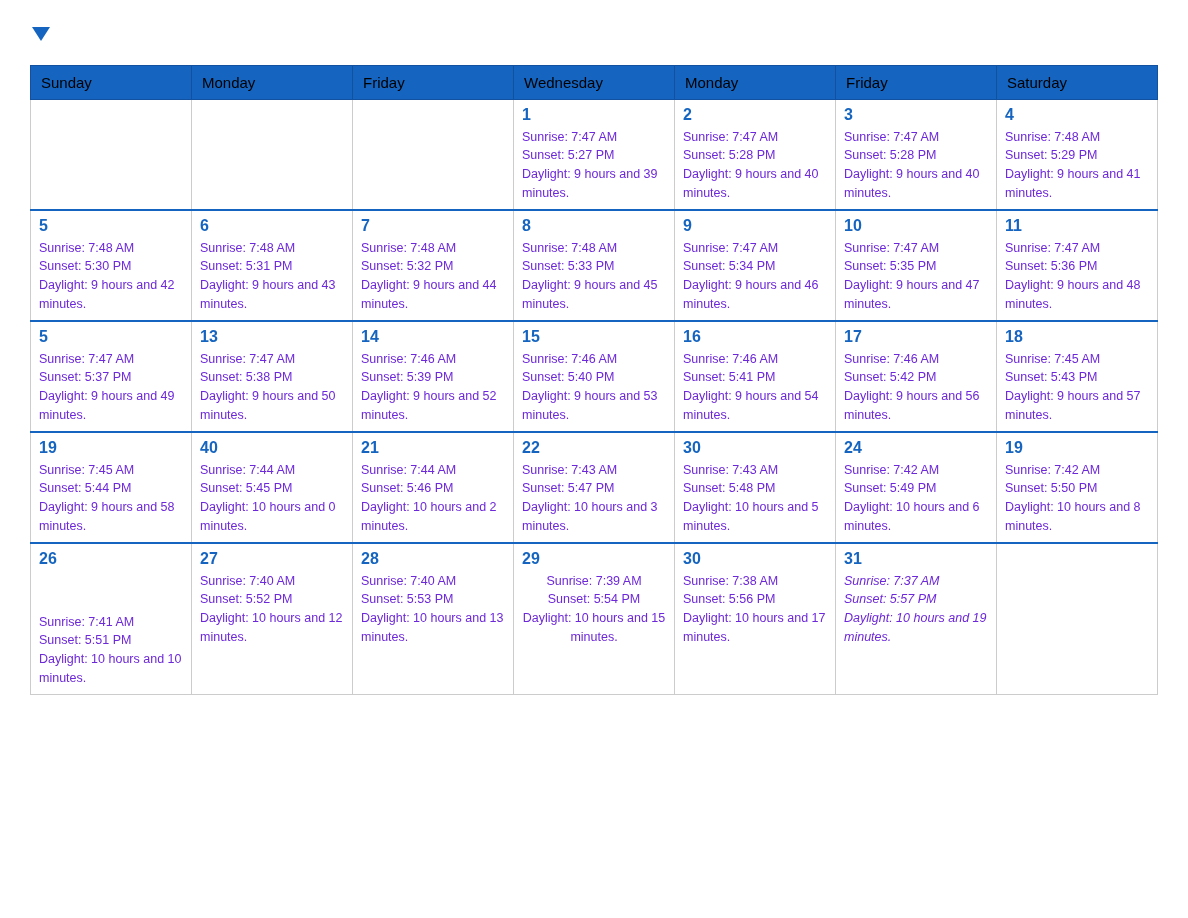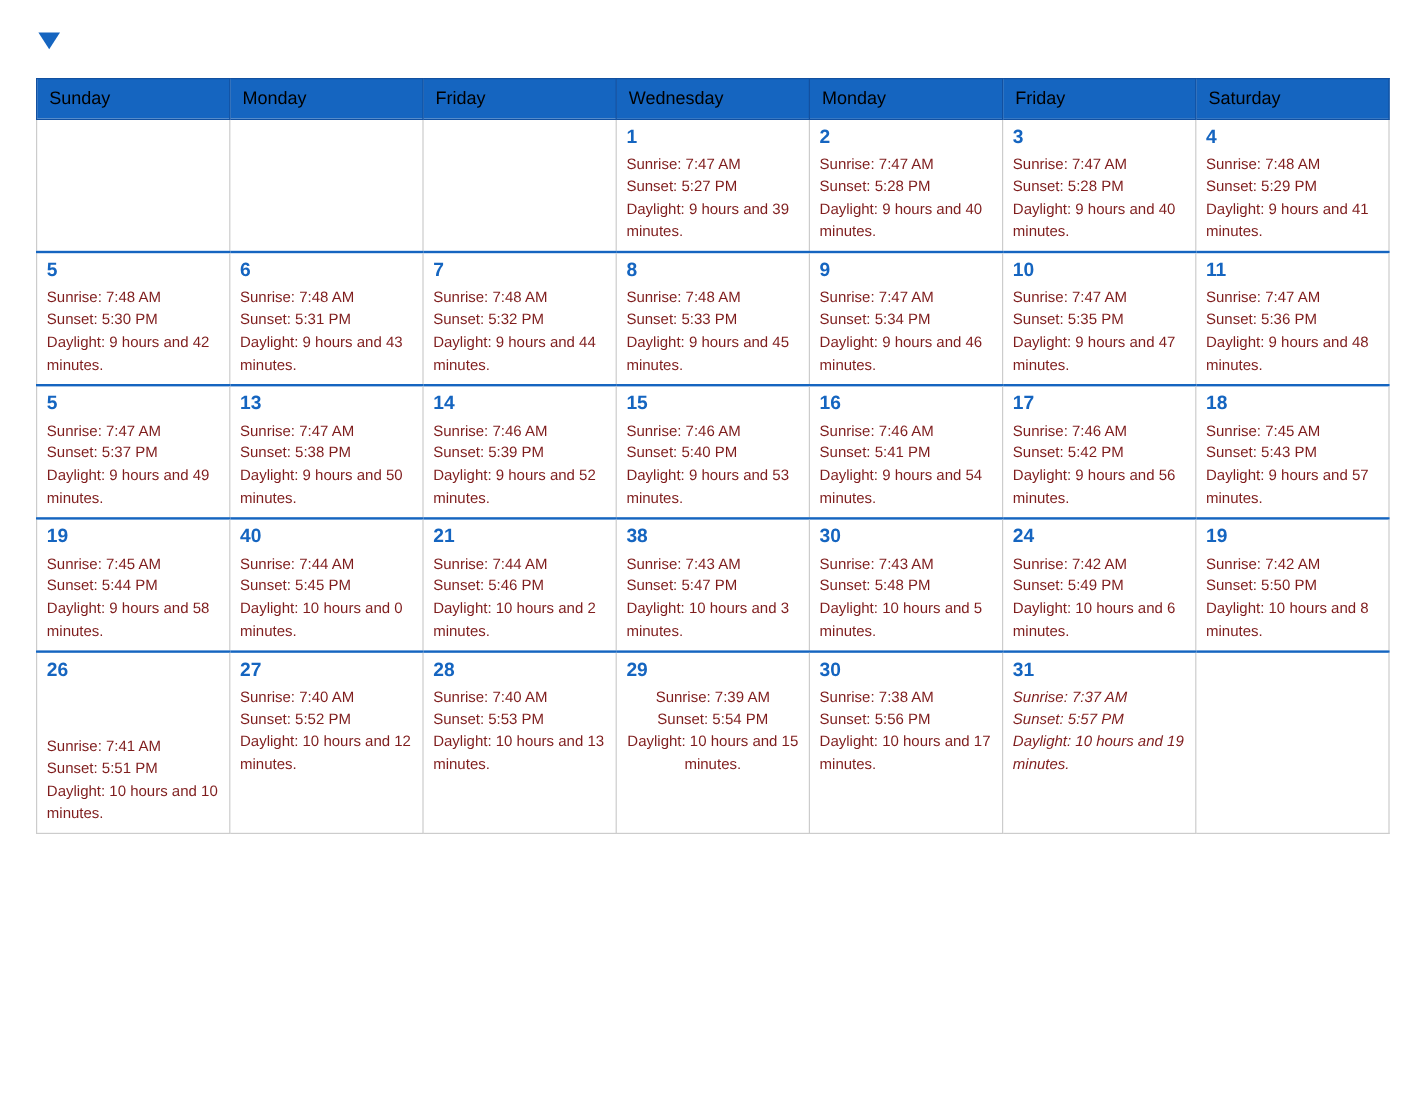--- a/index.html
+++ b/index.html
@@ -61,21 +61,21 @@
     }
     .day-number {
       font-size: 16px;
       font-weight: bold;
       color: #1565c0;
       display: block;
       margin-bottom: 4px;
     }
     .day-info {
       font-size: 12.5px;
-      color: #7f1d1d;
+      color: #6d28d9;
       line-height: 1.5;
     }
     .empty-cell {
       background: #fff;
     }
     .row-divider td {
       border-top: 2px solid #1565c0;
     }
   </style>
 </head>
@@ -239,21 +239,21 @@
 Sunset: 5:45 PM
 Daylight: 10 hours and 0 minutes.</div>
         </td>
         <td>
           <span class="day-number">21</span>
           <div class="day-info" style="white-space: pre-line;">Sunrise: 7:44 AM
 Sunset: 5:46 PM
 Daylight: 10 hours and 2 minutes.</div>
         </td>
         <td>
-          <span class="day-number">38</span>
+          <span class="day-number">22</span>
           <div class="day-info" style="white-space: pre-line;">Sunrise: 7:43 AM
 Sunset: 5:47 PM
 Daylight: 10 hours and 3 minutes.</div>
         </td>
         <td>
           <span class="day-number">30</span>
           <div class="day-info" style="white-space: pre-line;">Sunrise: 7:43 AM
 Sunset: 5:48 PM
 Daylight: 10 hours and 5 minutes.</div>
         </td>

